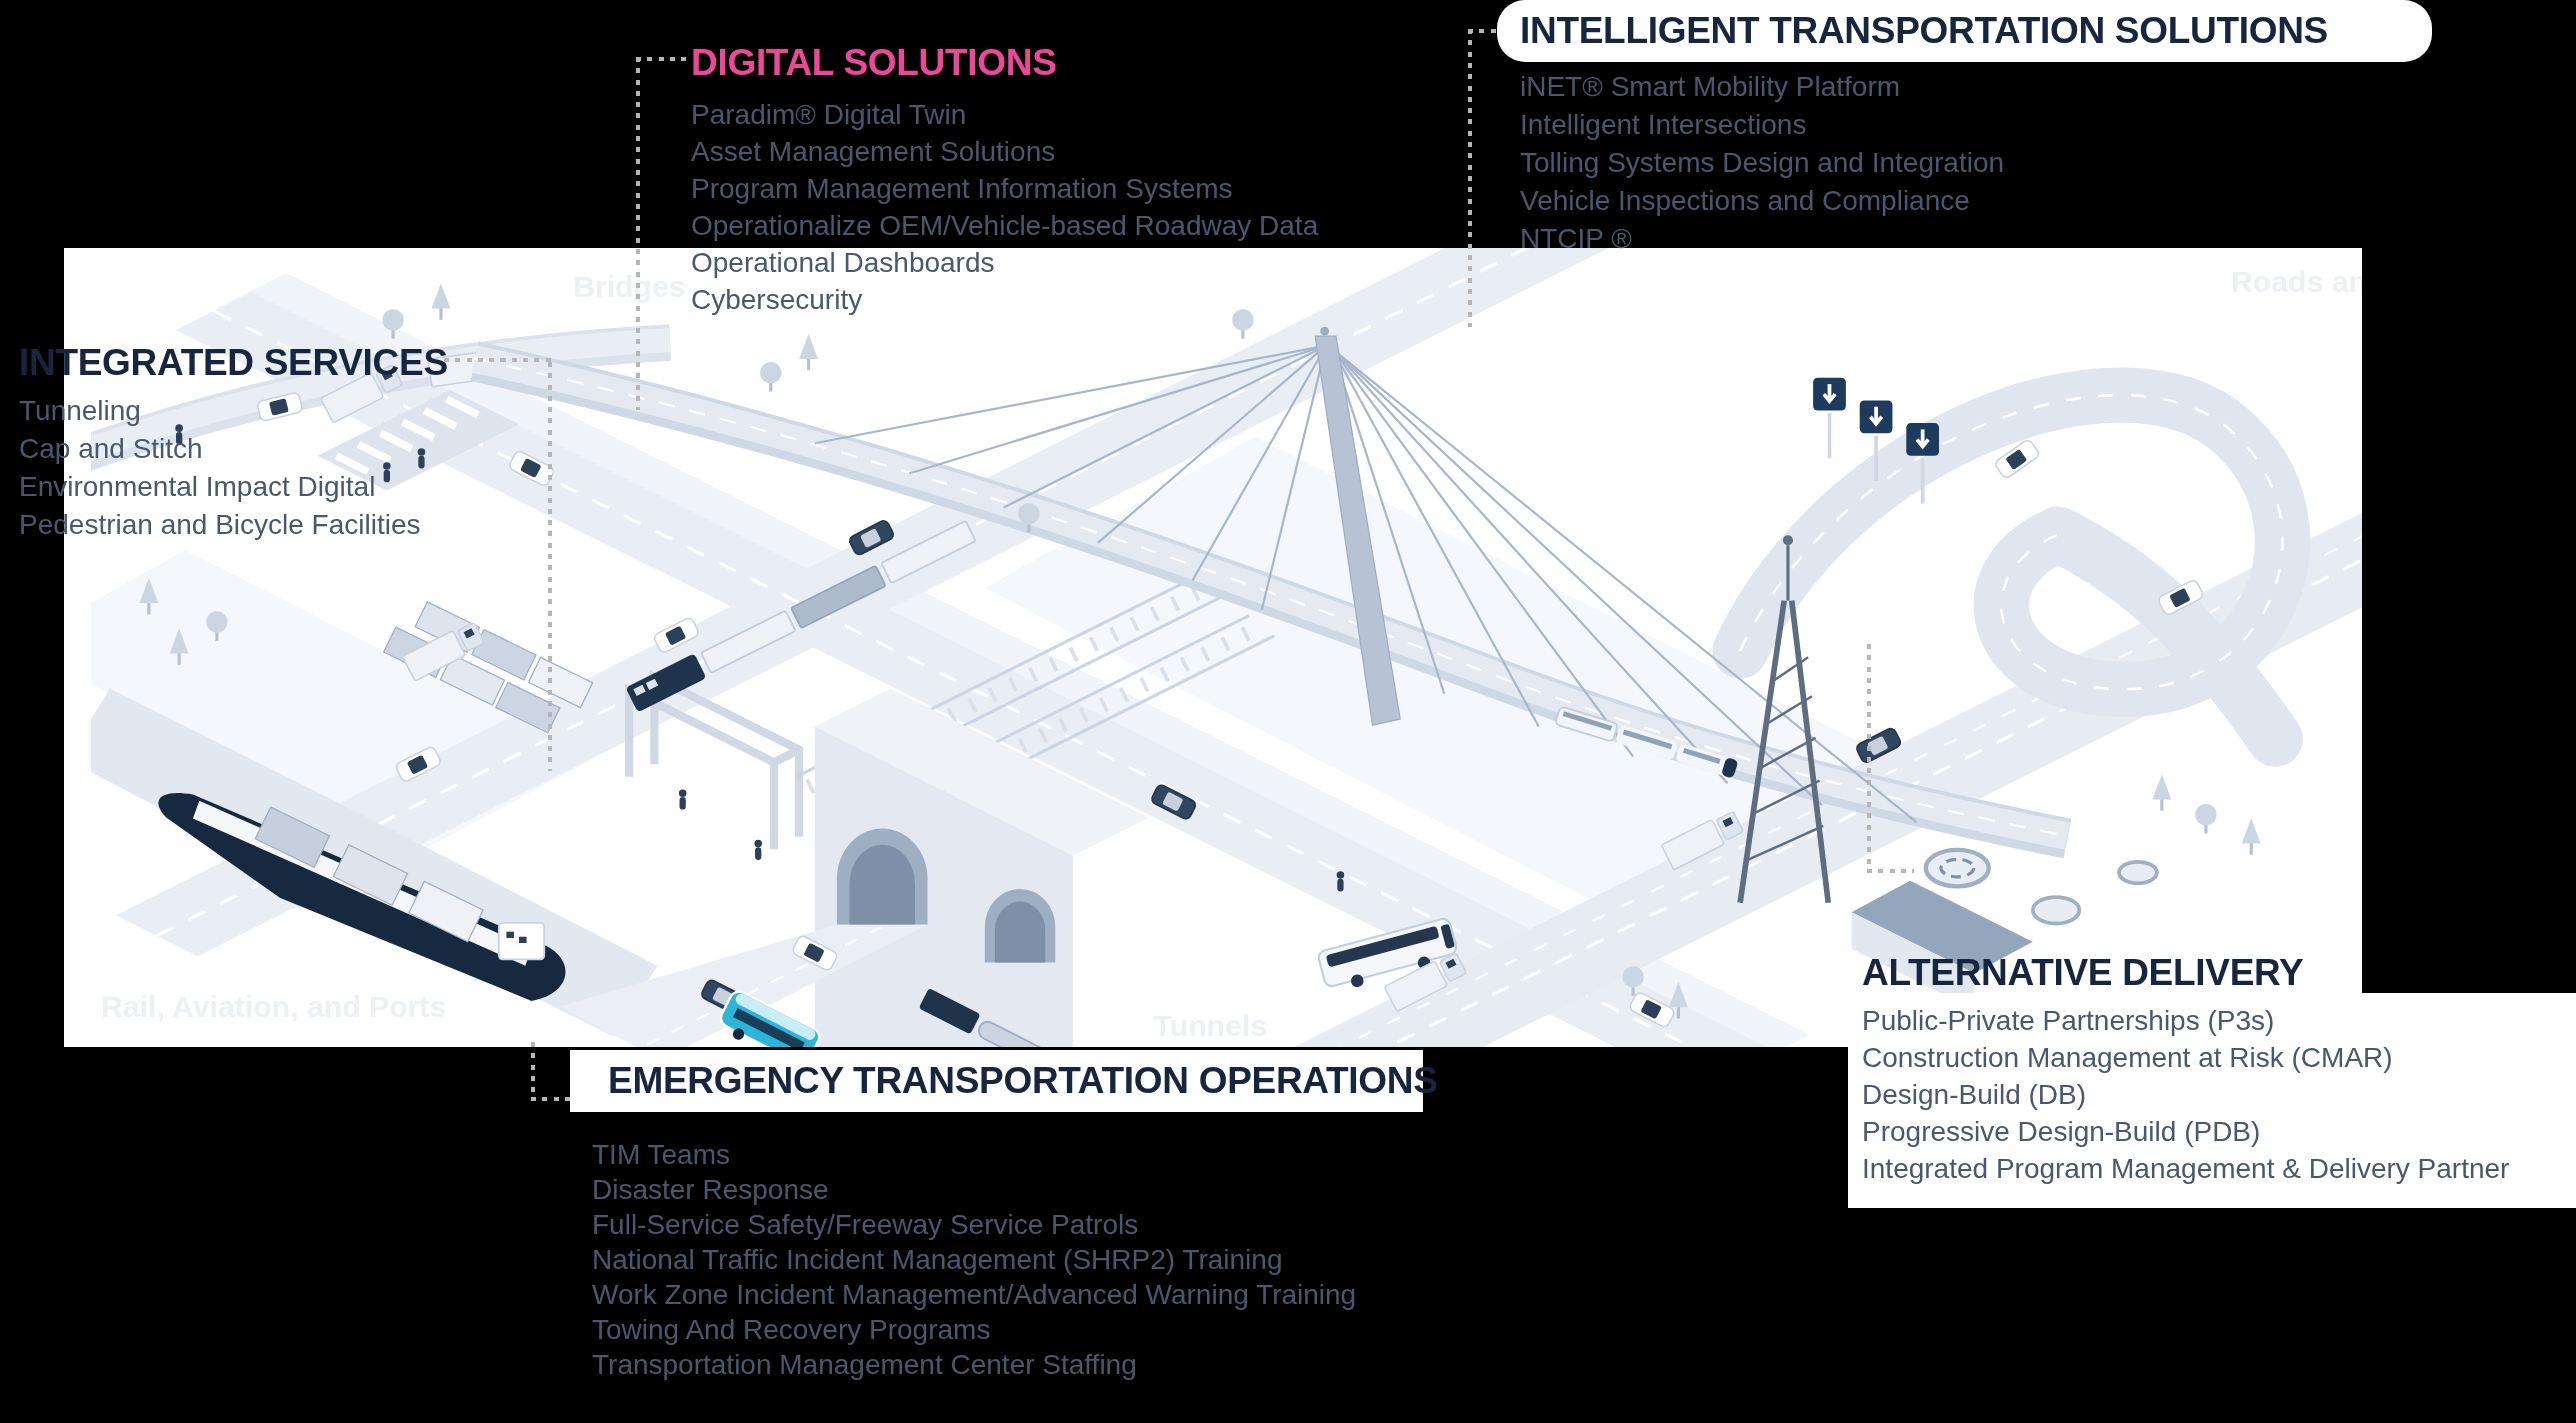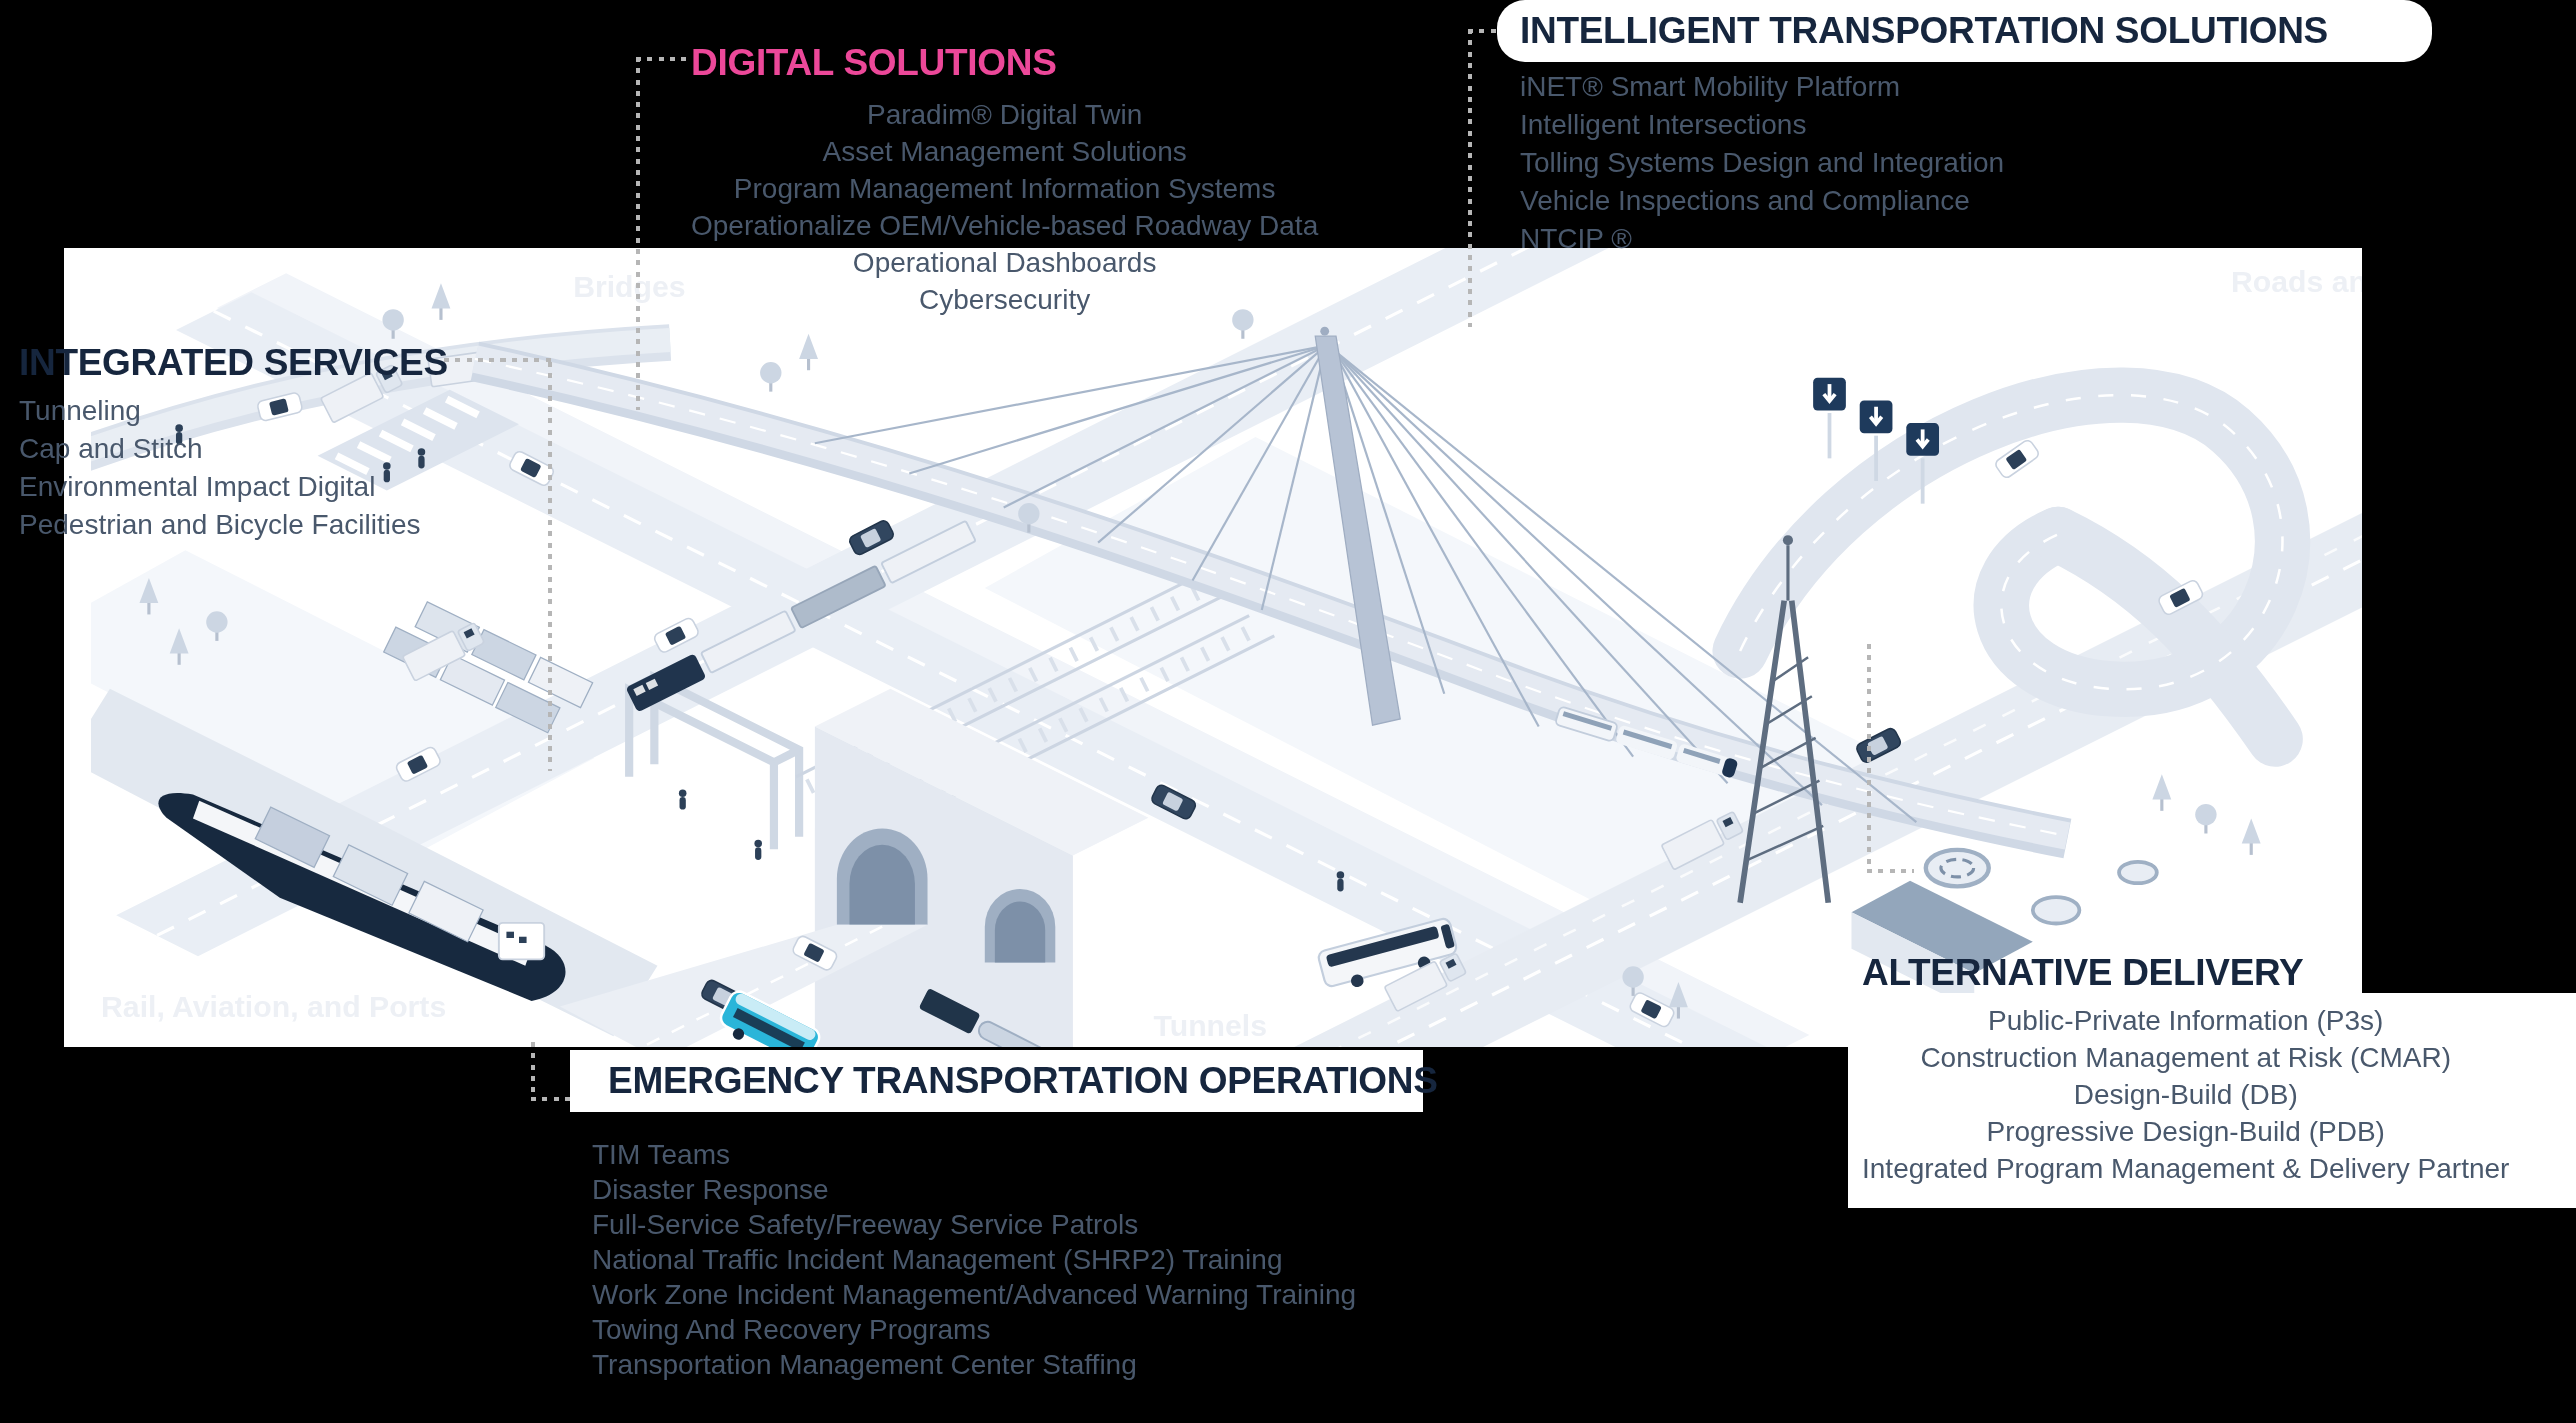--- a/index.html
+++ b/index.html
@@ -12,21 +12,21 @@
   #its-banner{left:1497px;top:0;width:935px;height:62px;z-index:4;display:flex;align-items:center;padding-left:23px;box-sizing:border-box;border-radius:28px;}
   #eto-banner{left:570px;top:1050px;width:853px;height:62px;z-index:4;display:flex;align-items:center;padding-left:38px;box-sizing:border-box;}
   #ad-box{left:1848px;top:993px;width:728px;height:215px;z-index:2;}
   
   .sec-title{font-weight:700;font-size:37px;letter-spacing:-0.3px;color:#16263e;white-space:nowrap;z-index:5;}
   .sec-title.on-dark{color:#ec4899;}
   .items{font-size:28px;color:#49586c;white-space:nowrap;z-index:5;}
   .items .list-item{display:block;}
   .lh61 .list-item{height:38px;line-height:38px;}
   .lh60 .list-item{height:38px;line-height:38px;}
-  .lh59 .list-item{height:37px;line-height:37px;text-align:center;}
+  .lh59 .list-item{height:37px;line-height:37px;}
   .lh55 .list-item{height:35px;line-height:35px;}
   
   .dot-h{height:4.4px;z-index:3;background-image:repeating-linear-gradient(to right,#b6b6b6 0 5px,transparent 5px 11.3px);}
   .dot-v{width:4.4px;z-index:3;background-image:repeating-linear-gradient(to bottom,#b6b6b6 0 5px,transparent 5px 11.3px);}
 </style>
 </head>
 <body>
 
 <div class="abs white-panel" id="main-canvas">
 <svg width="2271" height="799" viewBox="0 0 3608 1269">
@@ -328,21 +328,21 @@
 <div class="abs items lh60" style="left:1520px;top:68px;">
     <div class="list-item">iNET® Smart Mobility Platform</div>
     <div class="list-item">Intelligent Intersections</div>
     <div class="list-item">Tolling Systems Design and Integration</div>
     <div class="list-item">Vehicle Inspections and Compliance</div>
     <div class="list-item">NTCIP ®</div>
   </div>
 
 <div class="abs sec-title" style="left:1862px;top:952px;z-index:5;">ALTERNATIVE DELIVERY</div>
 <div class="abs items lh59" style="left:1862px;top:1002px;z-index:5;">
-    <div class="list-item">Public-Private Information (P3s)</div>
+    <div class="list-item">Public-Private Partnerships (P3s)</div>
     <div class="list-item">Construction Management at Risk (CMAR)</div>
     <div class="list-item">Design-Build (DB)</div>
     <div class="list-item">Progressive Design-Build (PDB)</div>
     <div class="list-item">Integrated Program Management &amp; Delivery Partner</div>
   </div>
 
 <div class="abs items lh55" style="left:592px;top:1137px;">
     <div class="list-item">TIM Teams</div>
     <div class="list-item">Disaster Response</div>
     <div class="list-item">Full-Service Safety/Freeway Service Patrols</div>

